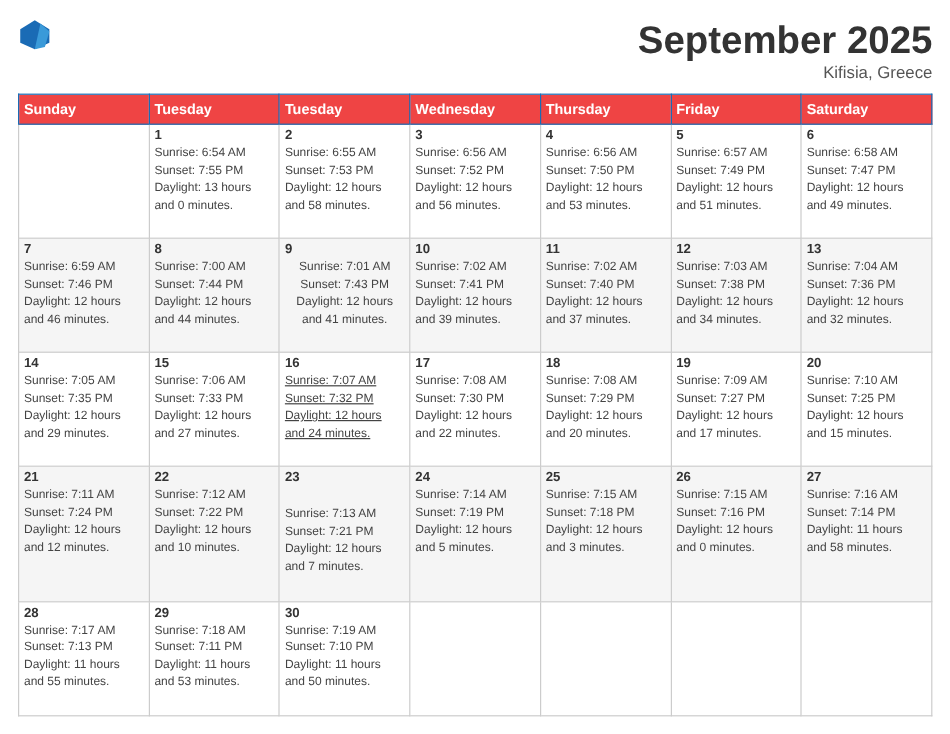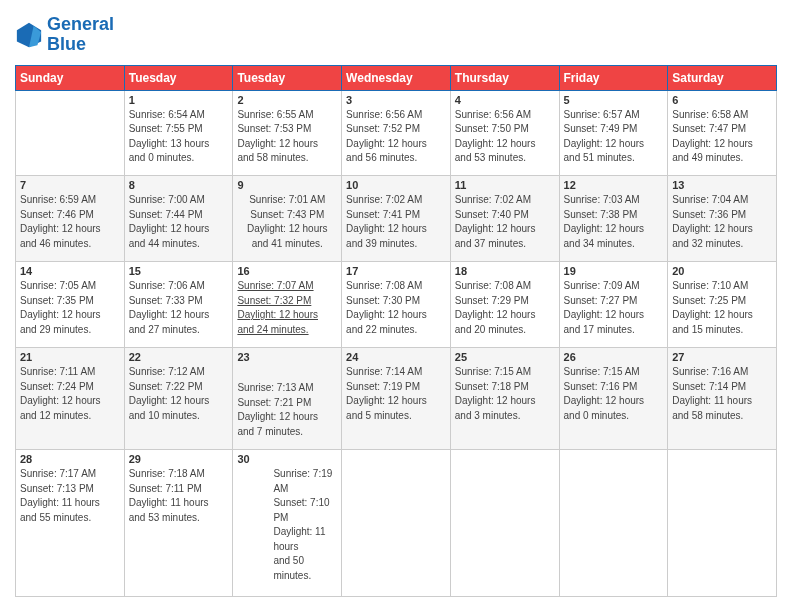--- a/index.html
+++ b/index.html
@@ -104,24 +104,24 @@
 </head>
 <body>
 
 <div class="page">
   <div class="header">
     <div class="logo">
       <svg class="logo-icon" viewBox="0 0 30 30">
         <polygon points="15,2 28,10 28,22 15,28 2,22 2,10" fill="#1a6bb5"></polygon>
         <polygon points="20,5 28,12 24,26 15,28" fill="#3a9ad9"></polygon>
       </svg>
-      <div class="logo-text">
-        <span>General</span><br>
-        <span style="color:#1a6bb5">Blue</span>
-      </div>
+    </div>
+    <div class="title-block">
+      <div class="main-title">September 2025</div>
+      <div class="subtitle">Kifisia, Greece</div>
     </div>
   </div>
 
   <table class="calendar">
     <thead>
       <tr>
         <th>Sunday</th>
         <th>Tuesday</th>
         <th>Tuesday</th>
         <th>Wednesday</th>
@@ -339,21 +339,21 @@
           </td>
           <td>
             <span class="day-num">29</span>
             <div class="day-info" style="white-space: pre-line;">Sunrise: 7:18 AM
 Sunset: 7:11 PM
 Daylight: 11 hours
 and 53 minutes.</div>
           </td>
           <td>
             <span class="day-num">30</span>
-            <div class="day-info" style="white-space: pre-line; margin-left: 36px;">Sunrise: 7:19 AM
+            <div class="day-info" style="white-space: pre-line;">Sunrise: 7:19 AM
 Sunset: 7:10 PM
 Daylight: 11 hours
 and 50 minutes.</div>
           </td>
           <td class="empty-cell"></td>
           <td class="empty-cell"></td>
           <td class="empty-cell"></td>
           <td class="empty-cell"></td>
         </tr>
       </tbody>

